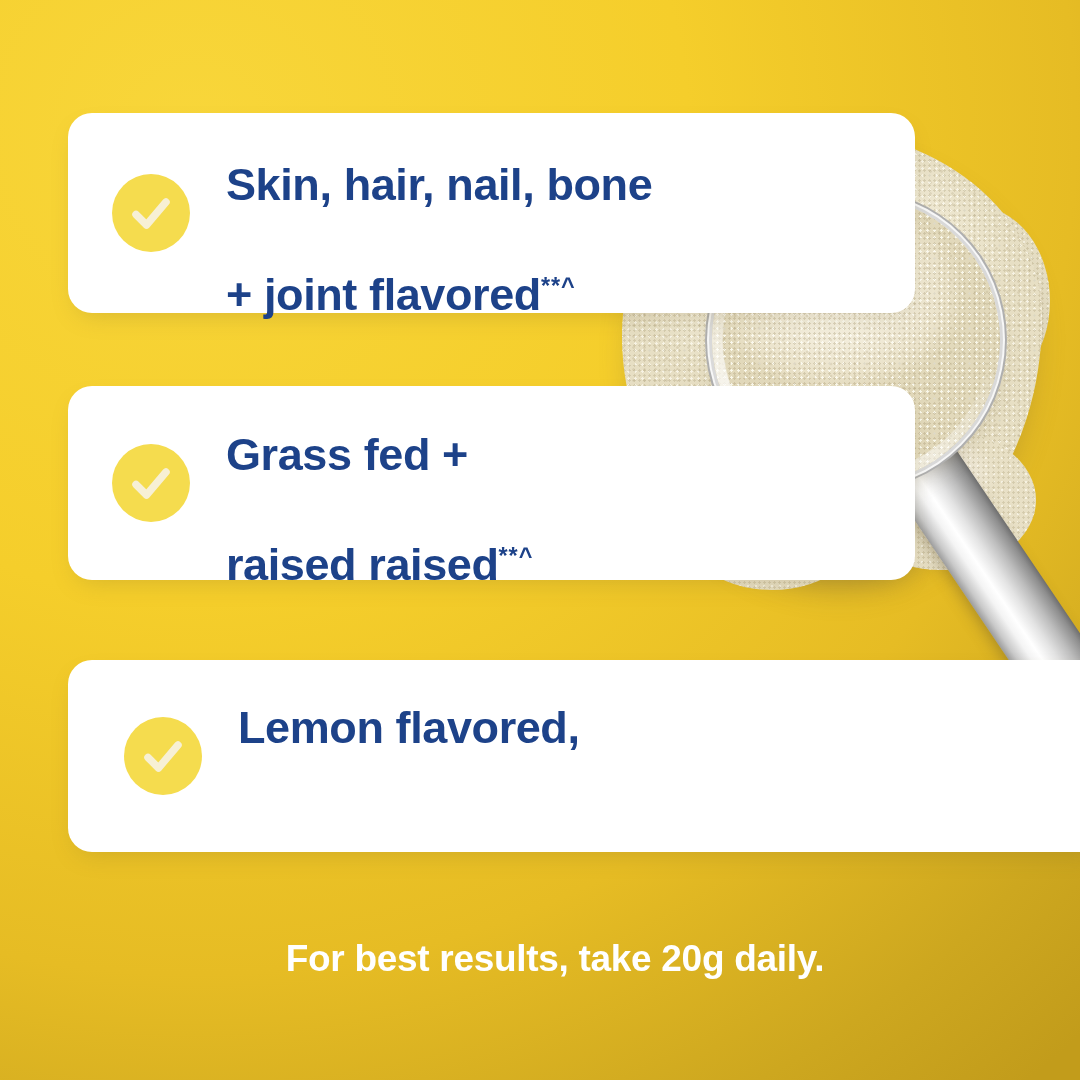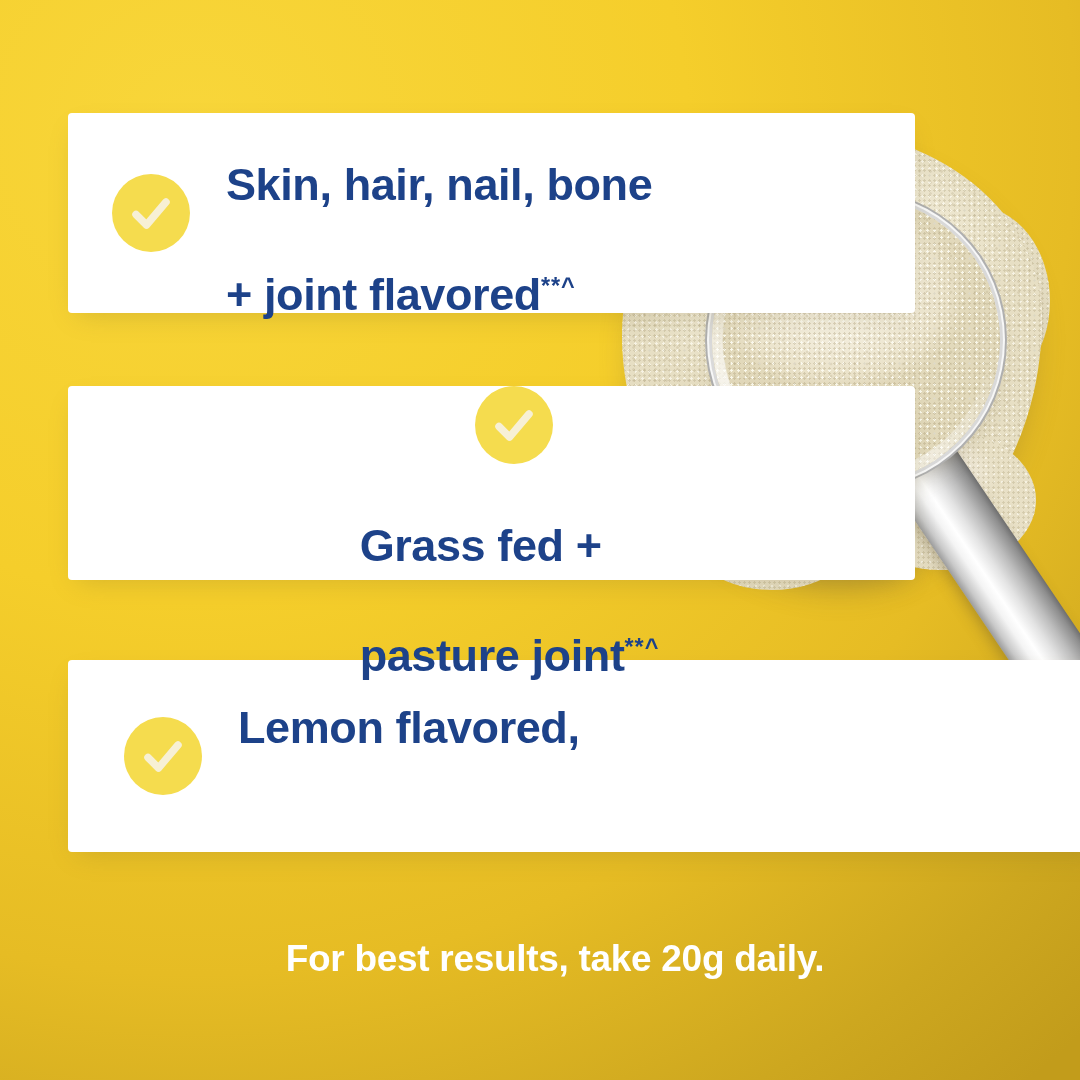--- a/index.html
+++ b/index.html
@@ -94,26 +94,26 @@
       rgba(255,255,255,0) 110deg, rgba(255,255,255,0) 250deg,
       rgba(255,255,255,.55) 300deg, rgba(255,255,255,0) 340deg);
     -webkit-mask:radial-gradient(closest-side, transparent 0 92%, #000 93%, #000 100%);
             mask:radial-gradient(closest-side, transparent 0 92%, #000 93%, #000 100%);
   }
 
   
   .cards{position:absolute;left:0;top:0;width:1080px;height:1080px;}
   .card{
     position:absolute;left:68px;
-    background:#FFFFFF;border-radius:4px;
+    background:#FFFFFF;border-radius:24px;
     display:flex;align-items:center;
     box-shadow:0 10px 26px -10px rgba(120,100,40,.28);
   }
   .card.c1{top:113px;width:847px;height:200px;}
-  .card.c2{top:386px;width:847px;height:194px;flex-direction:column;}
+  .card.c2{top:386px;width:847px;height:194px;}
   .card.c3{top:660px;width:1029px;height:192px;padding-left:12px;}
 
   .check-circle{
     flex:0 0 auto;width:78px;height:78px;border-radius:50%;
     background:#F5DC4E;margin-left:44px;
     display:flex;align-items:center;justify-content:center;
   }
   .check-circle svg{display:block;}
 
   .card-text{
@@ -166,21 +166,21 @@
     </div>
 
     <div class="card c2">
       <div class="check-circle">
         <svg width="46" height="46" viewBox="0 0 46 46" aria-hidden="true">
           <path d="M8 24.5 L18.5 35 L38 12" fill="none" stroke="#F7F0D5" stroke-width="7.5" stroke-linecap="round" stroke-linejoin="round"></path>
         </svg>
       </div>
       <div class="card-text">
         <span>Grass fed +</span><br>
-        <span>pasture joint</span><sup>**^</sup>
+        <span>raised raised</span><sup>**^</sup>
       </div>
     </div>
 
     <div class="card c3">
       <div class="check-circle">
         <svg width="46" height="46" viewBox="0 0 46 46" aria-hidden="true">
           <path d="M8 24.5 L18.5 35 L38 12" fill="none" stroke="#F7F0D5" stroke-width="7.5" stroke-linecap="round" stroke-linejoin="round"></path>
         </svg>
       </div>
       <div class="card-text">

